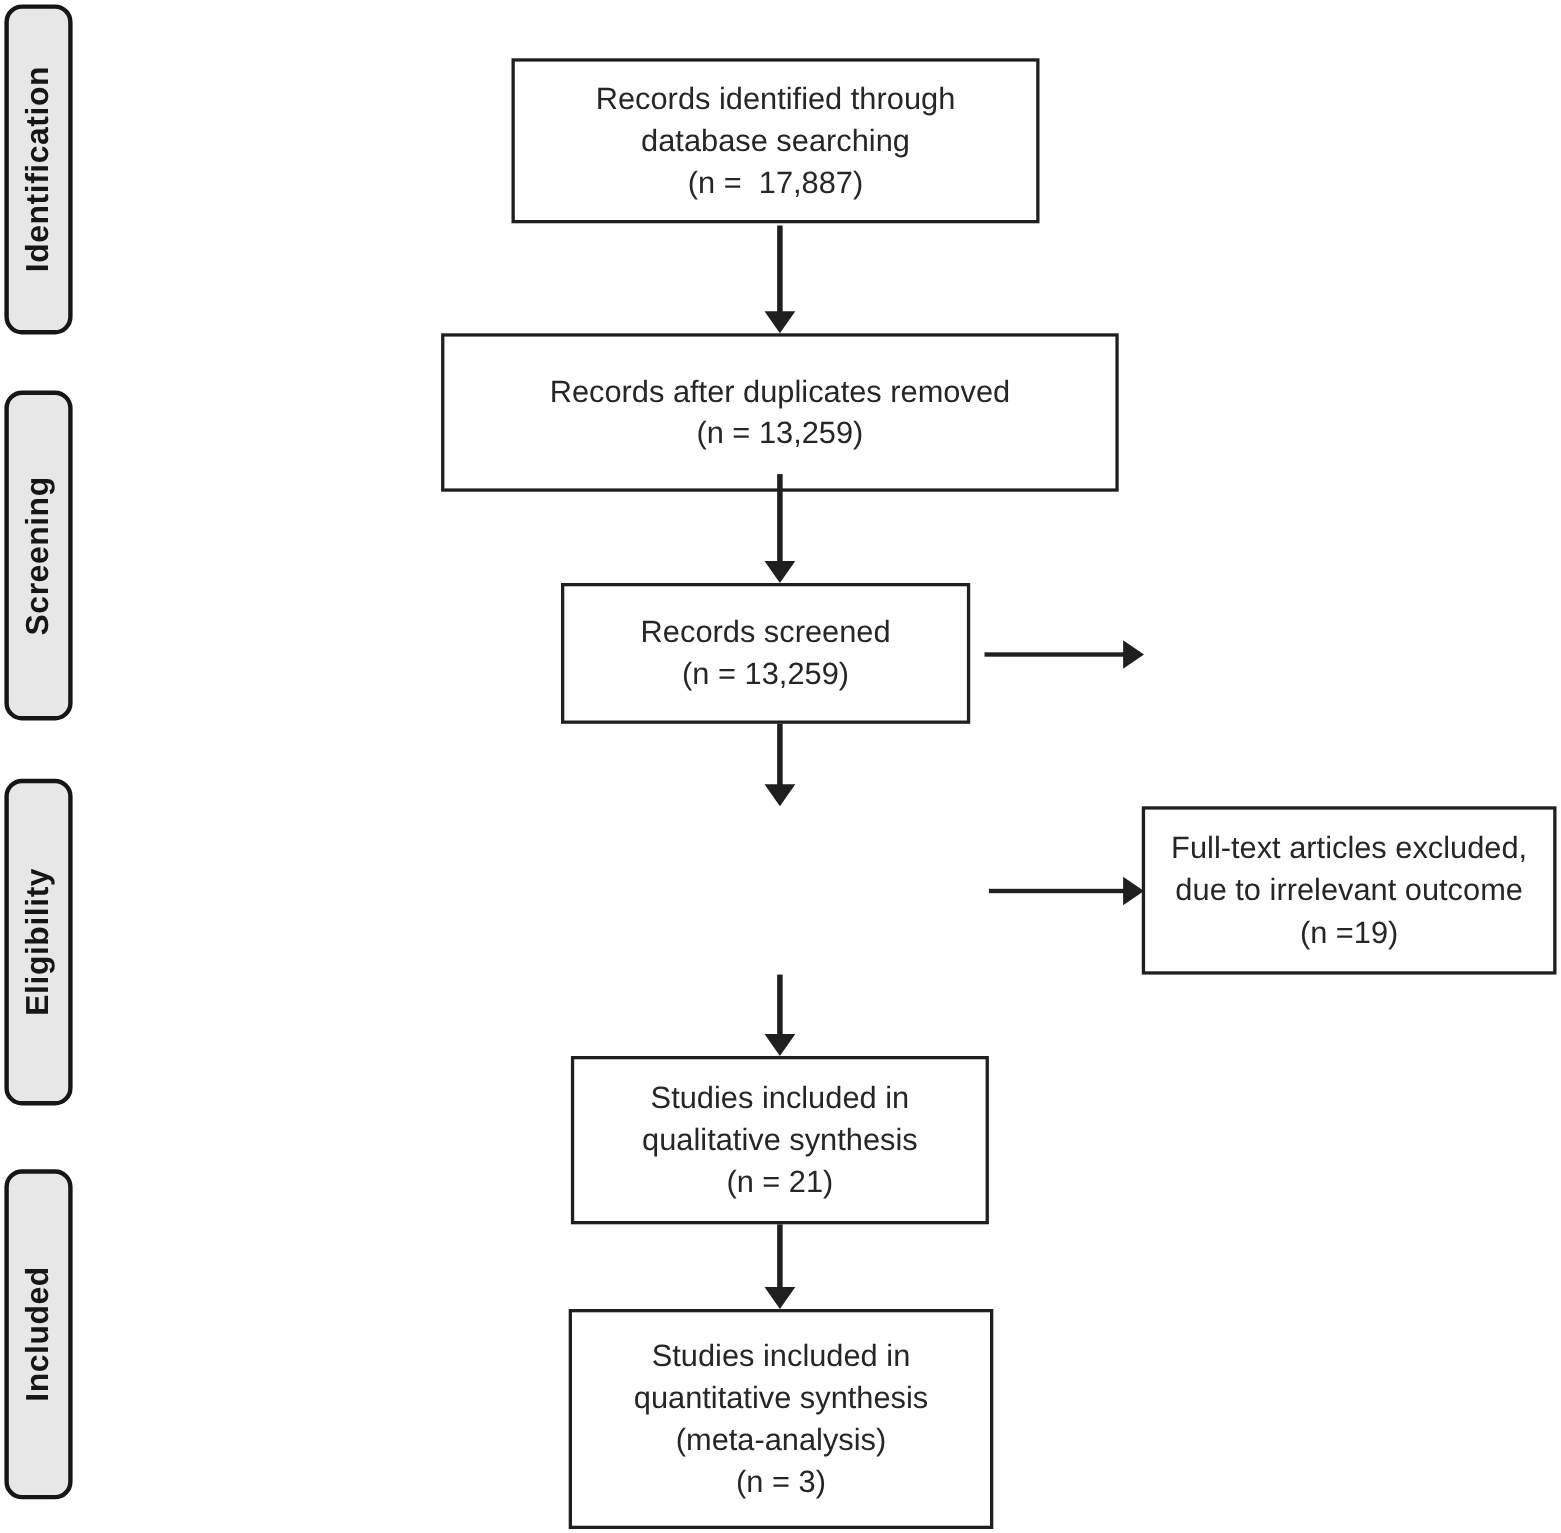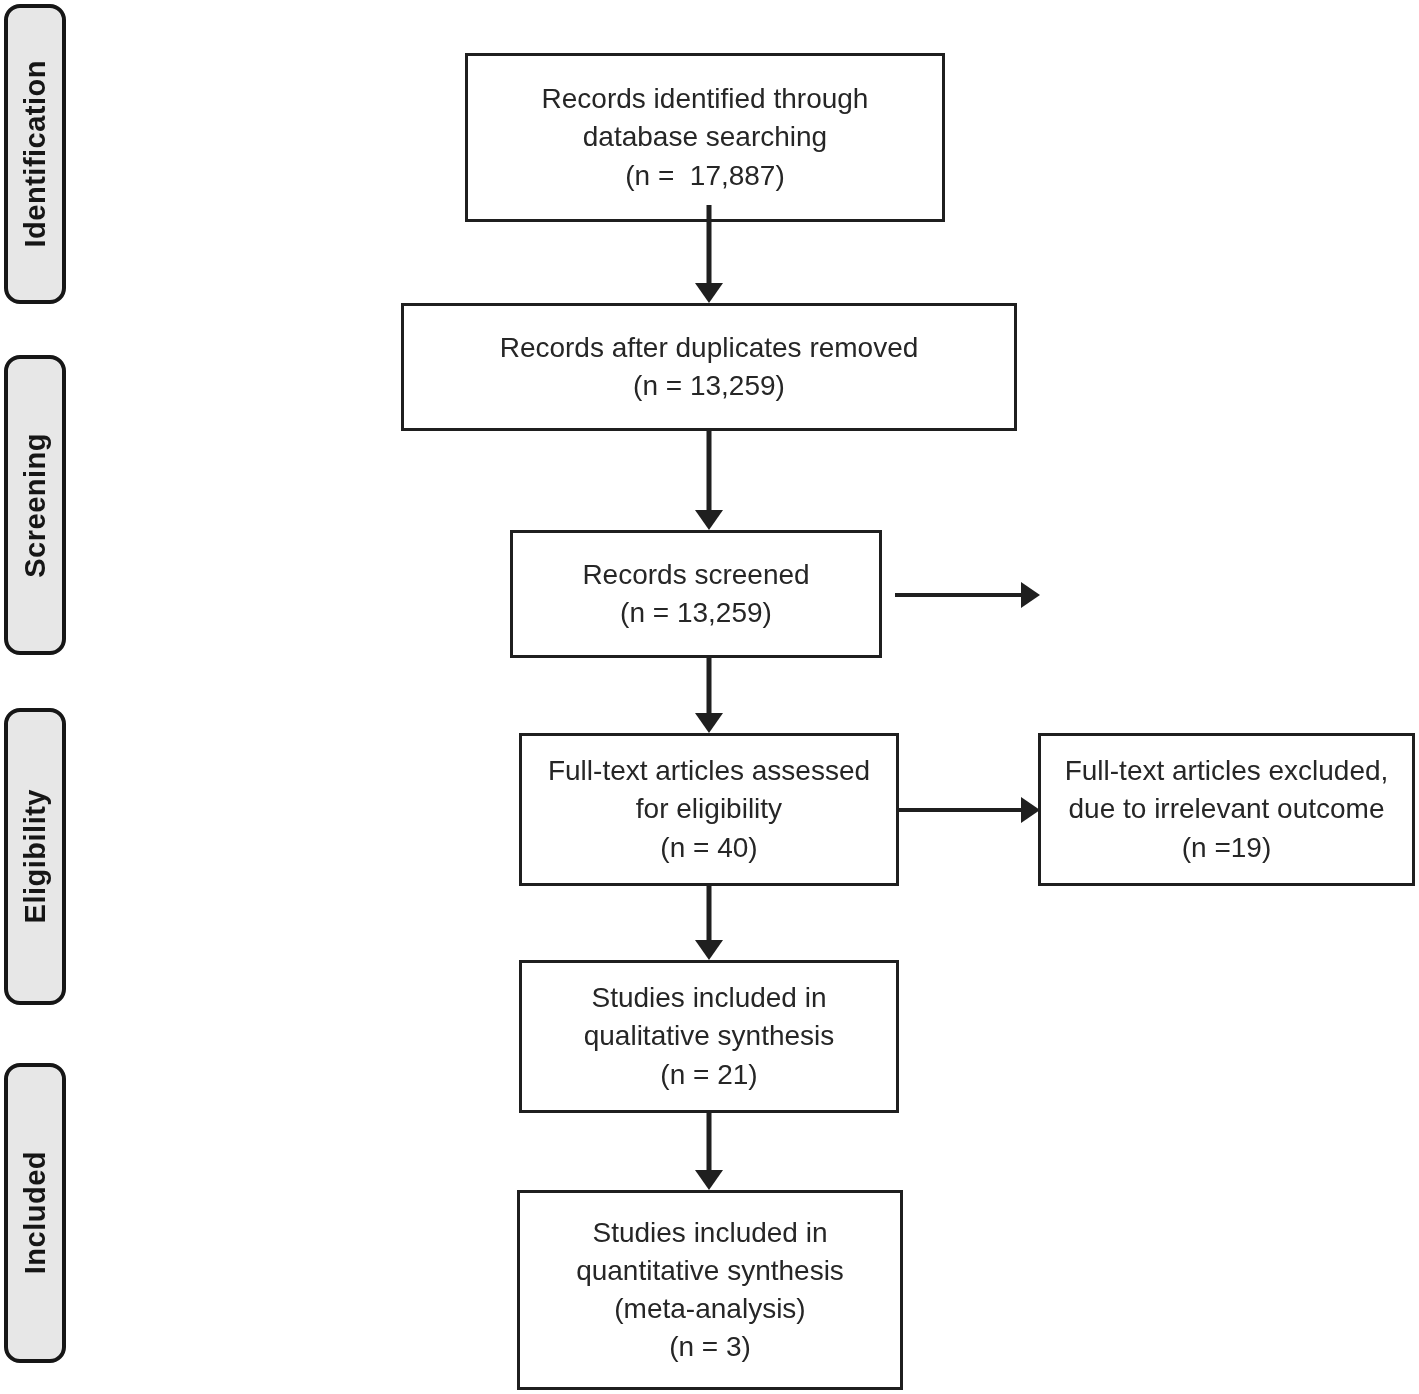--- a/index.html
+++ b/index.html
@@ -114,42 +114,37 @@
   <div class="stage" style="top:355px; height:300px;">
     <span class="stage-text">Screening</span>
   </div>
   <div class="stage" style="top:708px; height:297px;">
     <span class="stage-text">Eligibility</span>
   </div>
   <div class="stage" style="top:1063px; height:300px;">
     <span class="stage-text">Included</span>
   </div>
 
-  <div class="flowbox" style="left:465px; top:53px; width:480px; height:169px;">
+  <div class="flowbox" style="left:465px; top:53px; width:480px; height:150px;">
     <div class="box-text">Records identified through
 database searching
 (n =  17,887)</div>
   </div>
 
-  <div class="flowbox" style="left:401px; top:303px; width:616px; height:128px;">
+  <div class="flowbox" style="left:401px; top:303px; width:616px; height:144px;">
     <div class="box-text">Records after duplicates removed
 (n = 13,259)</div>
   </div>
 
   <div class="flowbox" style="left:510px; top:530px; width:372px; height:128px;">
     <div class="box-text">Records screened
 (n = 13,259)</div>
   </div>
 
 
-  <div class="flowbox" style="left:519px; top:733px; width:380px; height:153px;">
-    <div class="box-text">Full-text articles assessed
-for eligibility
-(n = 40)</div>
-  </div>
 
   <div class="flowbox" style="left:1038px; top:733px; width:377px; height:153px;">
     <div class="box-text">Full-text articles excluded,
 due to irrelevant outcome
 (n =19)</div>
   </div>
 
   <div class="flowbox" style="left:519px; top:960px; width:380px; height:153px;">
     <div class="box-text">Studies included in
 qualitative synthesis

